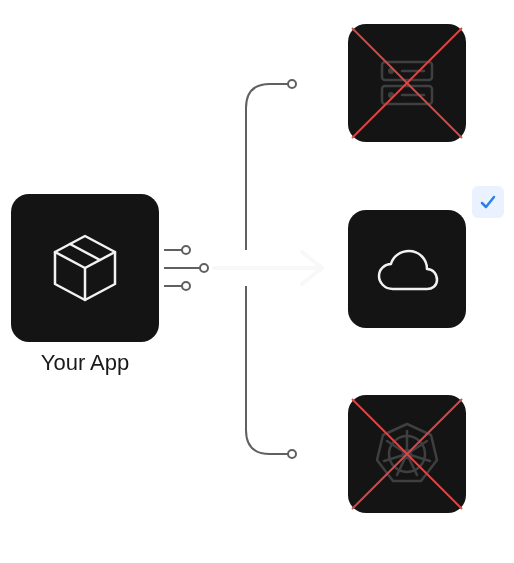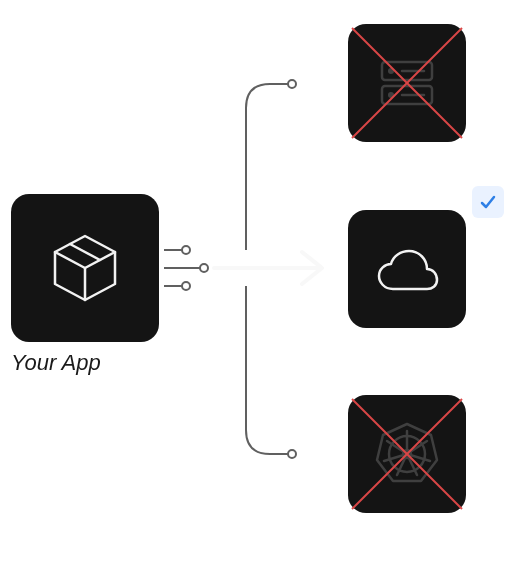--- a/index.html
+++ b/index.html
@@ -30,24 +30,24 @@
     height: 118px;
   }
   .dest-server { left: 348px; top: 24px; }
   .dest-cloud  { left: 348px; top: 210px; }
   .dest-k8s    { left: 348px; top: 395px; }
   .app-label {
     position: absolute;
     left: 11px;
     top: 350px;
     width: 148px;
+    text-align: center;
     font-size: 22px;
     color: #1a1a1a;
     font-weight: 400;
-    font-style: italic;
   }
   .check-badge {
     position: absolute;
     left: 472px;
     top: 186px;
     width: 32px;
     height: 32px;
     background: #eaf2ff;
     border-radius: 6px;
     display: flex;

